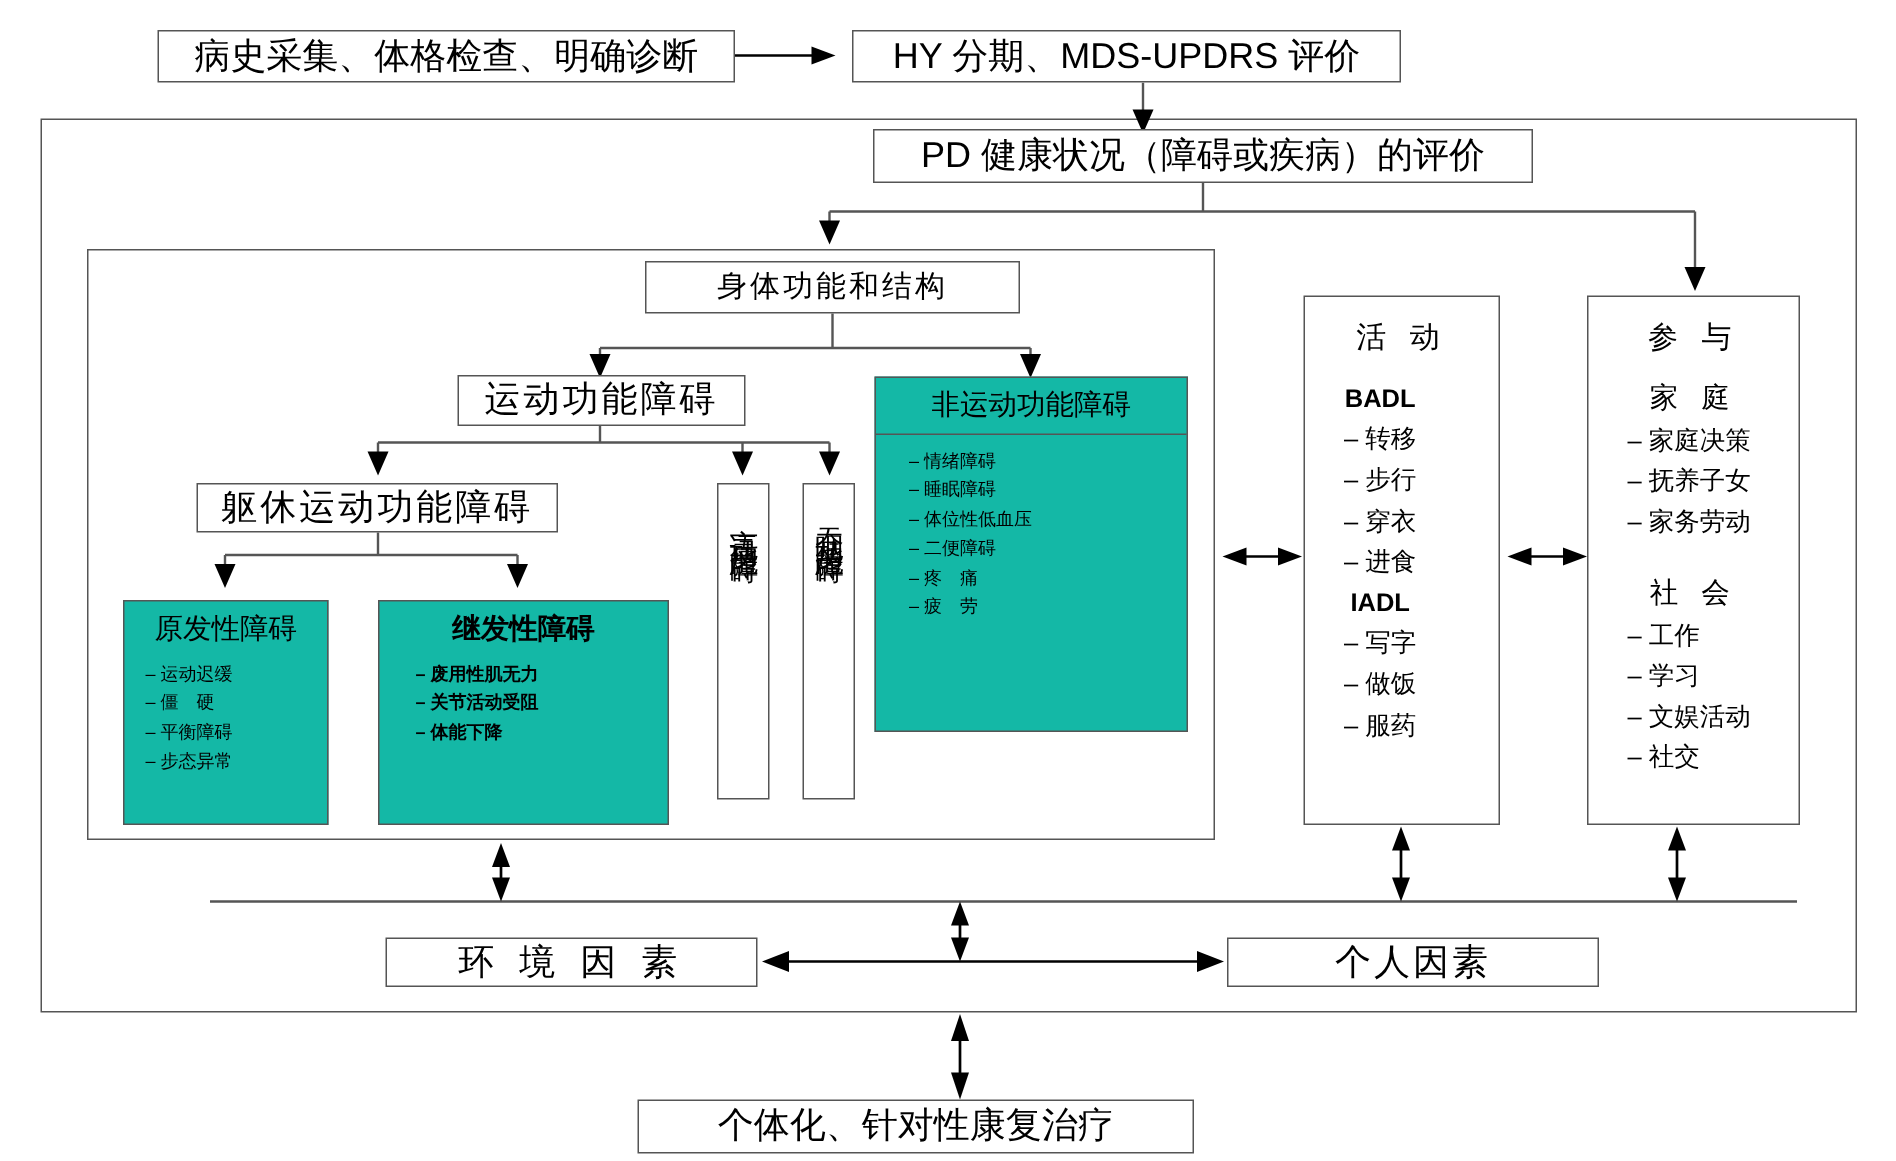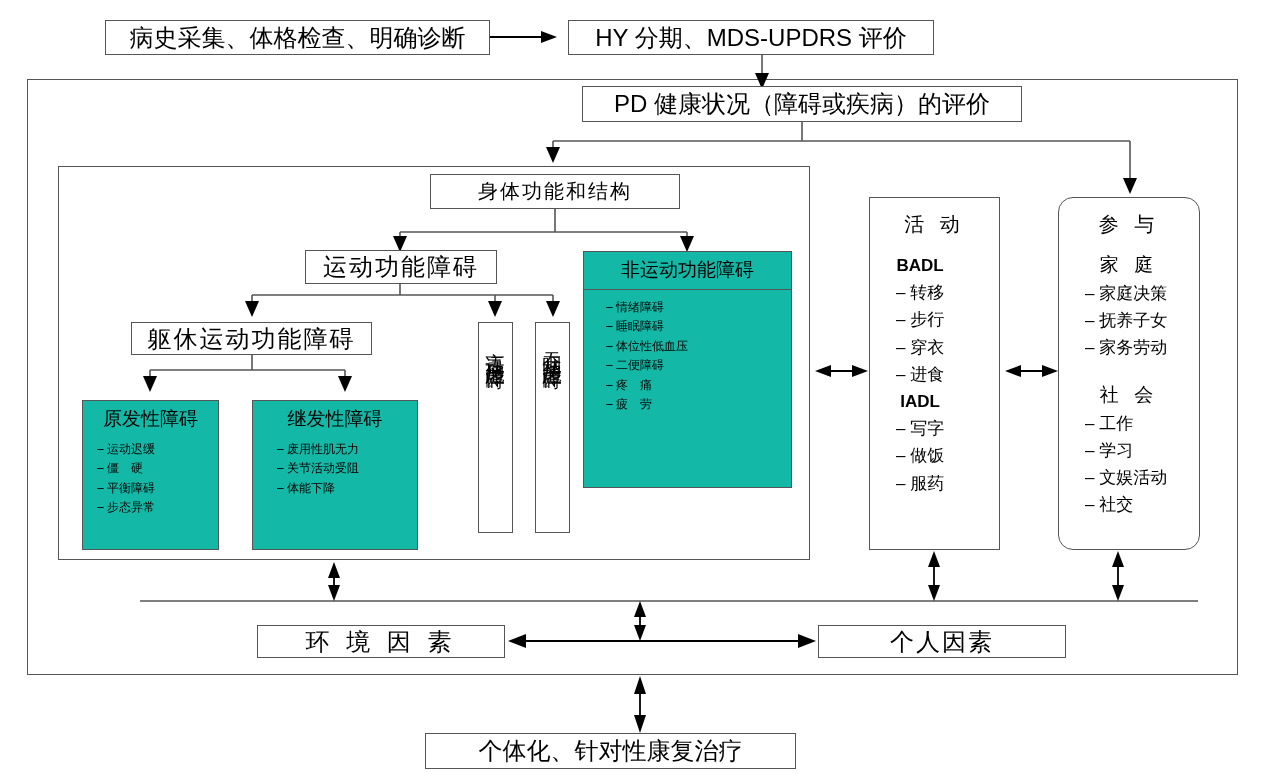--- a/index.html
+++ b/index.html
@@ -204,21 +204,21 @@
   <div class="listbox" style="left:82px;top:400px;width:137px;height:150px;">
     <div class="hdr">原发性障碍</div>
     <div class="items" style="padding-left:14px;padding-top:2px;">
       <div>运动迟缓</div>
       <div>僵　硬</div>
       <div>平衡障碍</div>
       <div>步态异常</div>
     </div>
   </div>
 
-  <div class="listbox" style="left:252px;top:400px;width:166px;height:150px;">
+  <div class="listbox" style="left:252px;top:400px;width:194px;height:150px;font-weight:bold;">
     <div class="hdr">继发性障碍</div>
     <div class="items" style="padding-left:24px;padding-top:2px;">
       <div>废用性肌无力</div>
       <div>关节活动受阻</div>
       <div>体能下降</div>
     </div>
   </div>
 
   <div class="vbox" style="left:478px;top:322px;width:35px;height:211px;">
     <span>言语功能障碍</span>
@@ -250,21 +250,21 @@
       <div>进食</div>
     </div>
     <div class="collist">
       <div class="nodash" style="font-weight:bold;">IADL</div>
       <div>写字</div>
       <div>做饭</div>
       <div>服药</div>
     </div>
   </div>
 
-  <div class="colbox" style="left:1058px;top:197px;width:142px;height:353px;border-radius:15px;">
+  <div class="colbox" style="left:1058px;top:197px;width:142px;height:353px;">
     <div class="colttl">参 与</div>
     <div class="subttl">家 庭</div>
     <div class="collist">
       <div>家庭决策</div>
       <div>抚养子女</div>
       <div>家务劳动</div>
     </div>
     <div class="subttl" style="margin-top:20px;">社 会</div>
     <div class="collist">
       <div>工作</div>

